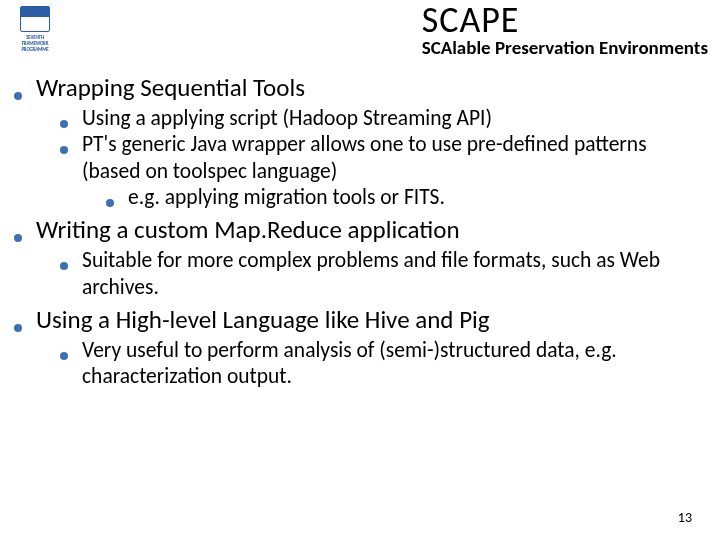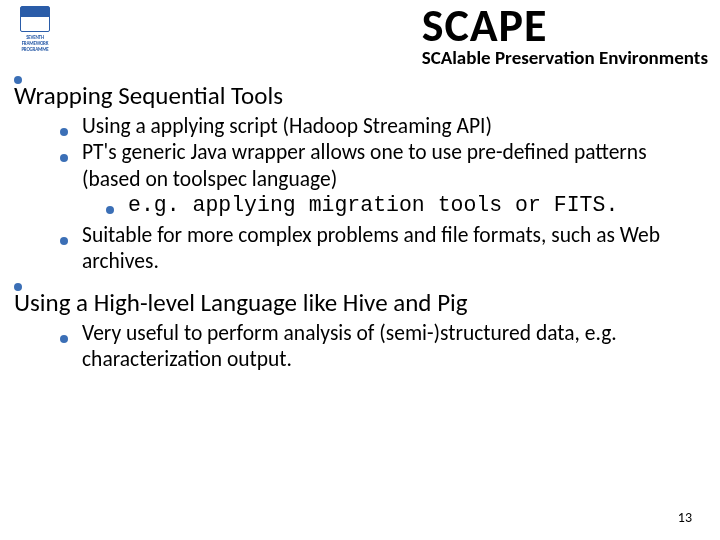--- a/index.html
+++ b/index.html
@@ -40,63 +40,61 @@
     letter-spacing: -0.2px;
     font-weight: bold;
   }
   .title-block {
     position: absolute;
     right: 12px;
     top: 2px;
     text-align: left;
   }
   .title {
-    font-size: 46px;
-    font-weight: 700;
+    font-size: 36px;
+    font-weight: 400;
     letter-spacing: 1px;
     line-height: 1;
   }
   .subtitle {
     font-size: 19px;
     font-weight: 700;
     margin-top: -2px;
   }
   .content {
     padding: 0 14px 0 14px;
   }
   ul { list-style: none; }
   .lvl1 > li {
     margin-top: 4px;
   }
   .lvl1 > li > .row {
     display: flex;
     align-items: baseline;
     font-size: 25px;
     line-height: 1.25;
-    flex-direction: column;
   }
   .lvl2 {
     margin-left: 46px;
     margin-top: 2px;
   }
   .lvl2 > li > .row {
     display: flex;
     align-items: baseline;
     font-size: 21.5px;
     line-height: 1.22;
   }
   .lvl3 {
     margin-left: 46px;
   }
   .lvl3 > li > .row {
     display: flex;
     align-items: baseline;
     font-size: 21.5px;
     line-height: 1.22;
-    font-family: Liberation Mono, monospace;
   }
   .bullet {
     display: inline-block;
     width: 8px;
     height: 8px;
     border-radius: 50%;
     background: #3b6fb6;
     flex-shrink: 0;
     margin-right: 14px;
     position: relative;
@@ -155,20 +153,24 @@
               <span class="bullet"></span>
               <span class="text">e.g. applying migration tools or FITS.</span>
             </div>
               </li>
           </ul>
         </li>
       </ul>
     </li>
 
     <li>
+      <div class="row">
+        <span class="bullet"></span>
+        <span class="text">Writing a custom Map.Reduce application</span>
+      </div>
       <ul class="lvl2">
         <li>
             <div class="row">
           <span class="bullet"></span>
           <span class="text">Suitable for more complex problems and file formats, such as Web archives.</span>
         </div>
           </li>
       </ul>
     </li>
 

